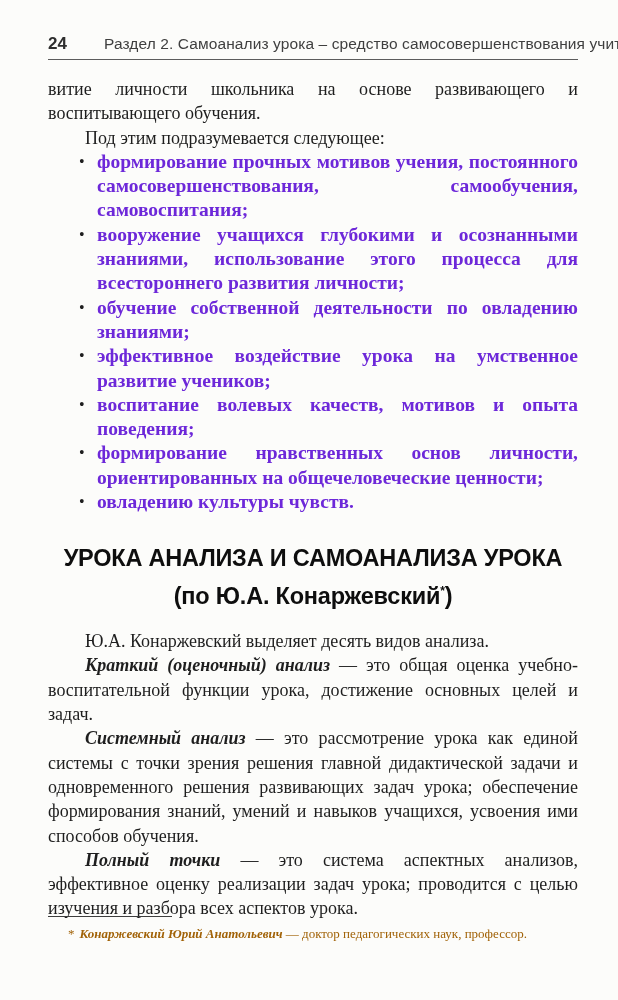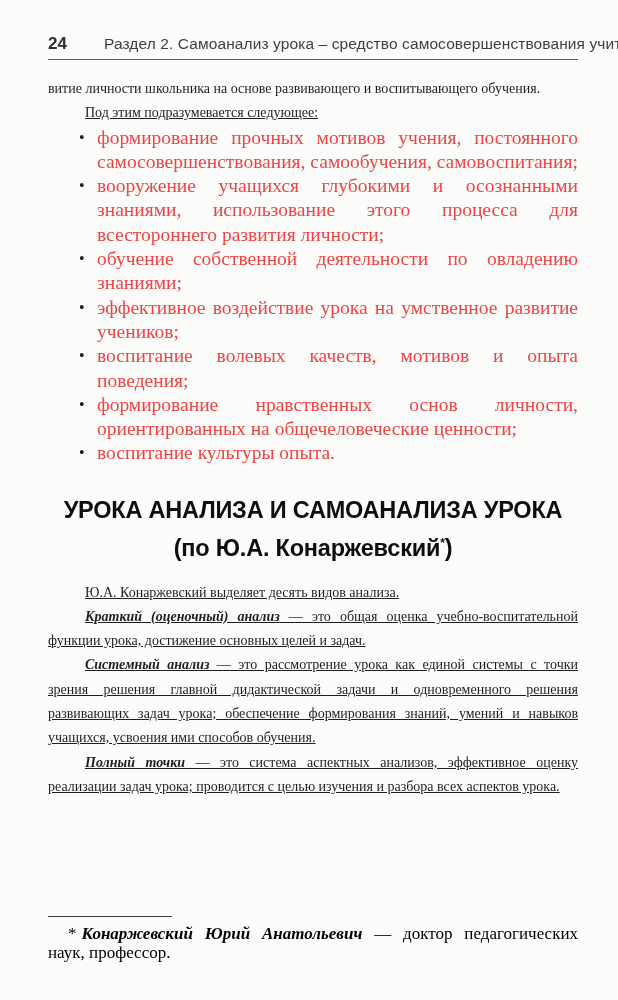--- a/index.html
+++ b/index.html
@@ -35,45 +35,46 @@
   .head-title {
     flex: 1;
     font-size: 15.5px;
     text-align: right;
     letter-spacing: 0.1px;
     white-space: nowrap;
   }
   
   .textblock { margin-top: 17px; }
   .body-par {
-    font-size: 14px;
+    font-size: 18px;
     line-height: 24.3px;
     text-align: justify;
     color: #1e1e1e;
   }
-  .indent { text-indent: 37px; text-decoration: underline; }
+  .indent { text-indent: 37px; }
   .lead { font-weight: bold; font-style: italic; }
   
   .bullet-list { list-style: none; }
   .bullet-list li {
     display: flex;
     margin-left: 31px;
   }
   .bullet {
     flex: 0 0 18px;
     font-size: 16px;
     line-height: 24.3px;
     color: #1e1e1e;
   }
   .li-text {
     flex: 1;
     font-size: 19.5px;
     line-height: 24.3px;
     text-align: justify;
-    color: #ef4444;
+    color: #6d28d9;
+    font-weight: bold;
   }
   
   .section-heading {
     margin: 28px 0 16px 0;
     text-align: center;
     font-family: "Liberation Sans", "DejaVu Sans", sans-serif;
     font-weight: bold;
     font-size: 23.5px;
     line-height: 33px;
     letter-spacing: -0.2px;
@@ -89,23 +90,23 @@
     left: 48px;
     right: 40px;
     top: 916px;
   }
   .footnote-rule {
     width: 124px;
     border-top: 1.5px solid #3d3d3d;
     margin-bottom: 7px;
   }
   .footnote-text {
-    font-size: 17px;
+    font-size: 13px;
     line-height: 19px;
-    color: #000000;
+    color: #a16207;
     text-indent: 20px;
     text-align: justify;
   }
   .fn-marker { margin-right: 5px; }
   .fn-name { font-style: italic; font-weight: 600; }
 </style>
 </head>
 <body>
 
 <div class="page">
@@ -141,21 +142,21 @@
       <li>
         <span class="bullet">•</span>
         <span class="li-text">воспитание волевых качеств, мотивов и опыта поведения;</span>
       </li>
       <li>
         <span class="bullet">•</span>
         <span class="li-text">формирование нравственных основ личности, ориентированных на общечеловеческие ценности;</span>
       </li>
       <li>
         <span class="bullet">•</span>
-        <span class="li-text">воспитание культуры опыта.</span>
+        <span class="li-text">овладению культуры чувств.</span>
       </li>
     </ul>
 
     <h1 class="section-heading">
       <span>УРОКА АНАЛИЗА И САМОАНАЛИЗА УРОКА</span><br>
       <span><span>(по Ю.А. Конаржевский</span><sup>*</sup><span>)</span></span>
     </h1>
 
     <p class="body-par indent">
       <span class="lead"></span><span>Ю.А. Конаржевский выделяет десять видов анализа.</span>

